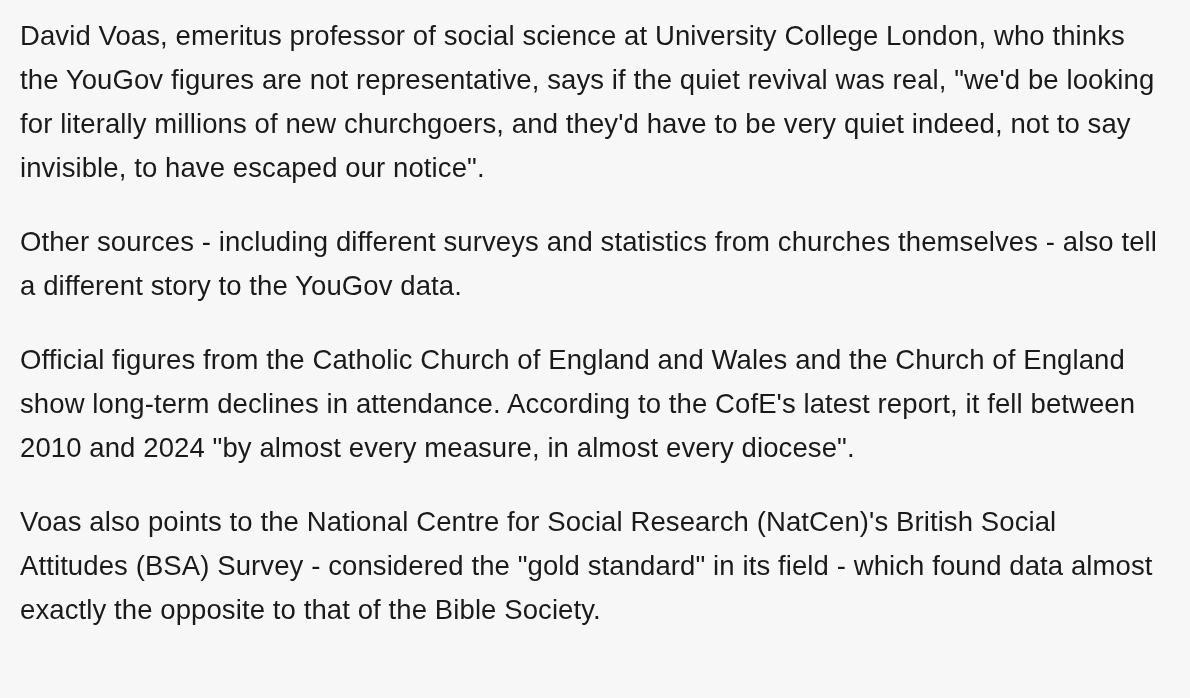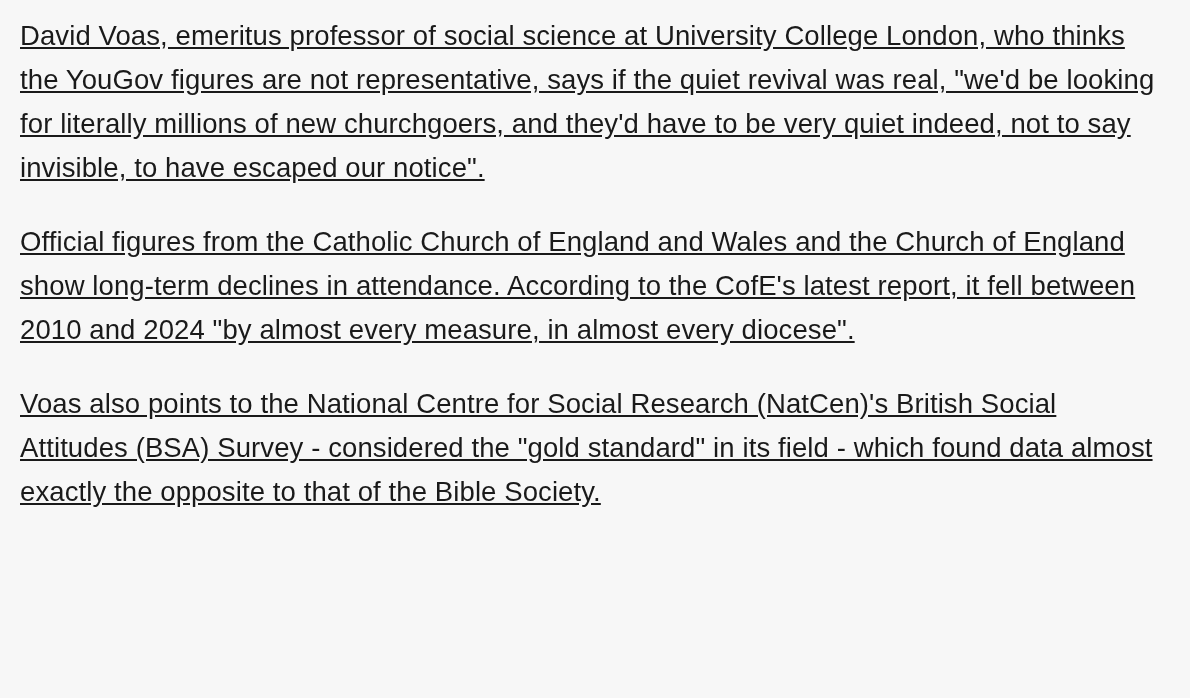--- a/index.html
+++ b/index.html
@@ -11,34 +11,34 @@
     height: 698px;
     background: #f7f7f7;
     font-family: "Liberation Sans", sans-serif;
     color: #1a1a1a;
     overflow: hidden;
   }
   .article {
     padding: 14px 20px 0 20px;
     box-sizing: border-box;
     width: 1190px;
-    text-decoration: underline;
   }
   .para {
     font-size: 27.5px;
     line-height: 44px;
     letter-spacing: 0.1px;
     margin: 0 0 30px 0;
     color: #1a1a1a;
     max-width: 1165px;
   }
   .para:last-child {
     margin-bottom: 12px;
   }
 </style>
 </head>
 <body>
 
 <div class="article">
   <p class="para">David Voas, emeritus professor of social science at University College London, who thinks the YouGov figures are not representative, says if the quiet revival was real, "we'd be looking for literally millions of new churchgoers, and they'd have to be very quiet indeed, not to say invisible, to have escaped our notice".</p>
+  <p class="para">Other sources - including different surveys and statistics from churches themselves - also tell a different story to the YouGov data.</p>
   <p class="para">Official figures from the Catholic Church of England and Wales and the Church of England show long-term declines in attendance. According to the CofE's latest report, it fell between 2010 and 2024 "by almost every measure, in almost every diocese".</p>
   <p class="para">Voas also points to the National Centre for Social Research (NatCen)'s British Social Attitudes (BSA) Survey - considered the "gold standard" in its field - which found data almost exactly the opposite to that of the Bible Society.</p>
 </div>
 
 </body></html>

